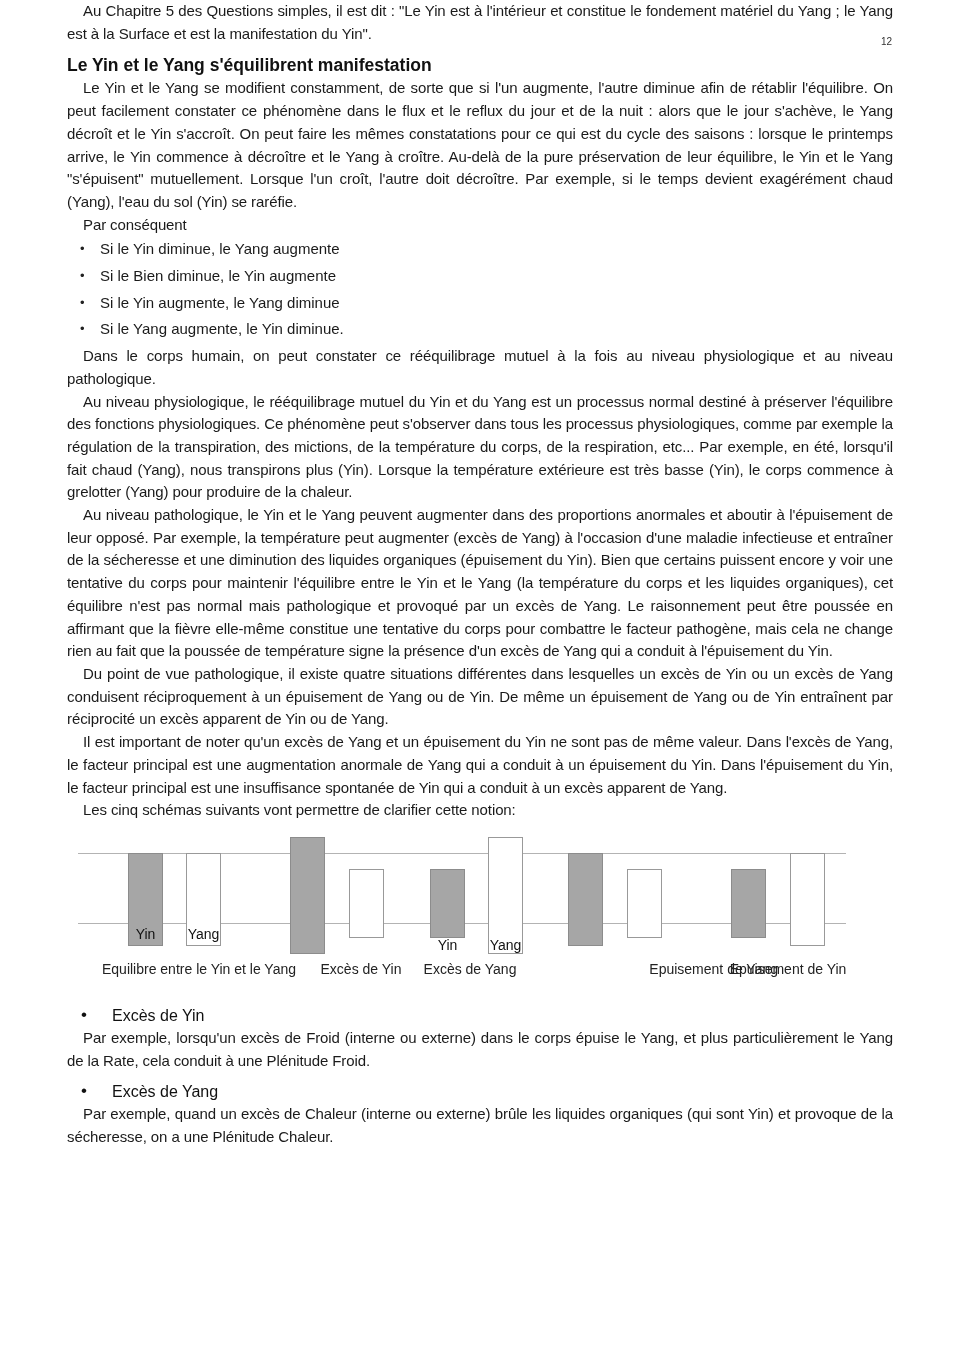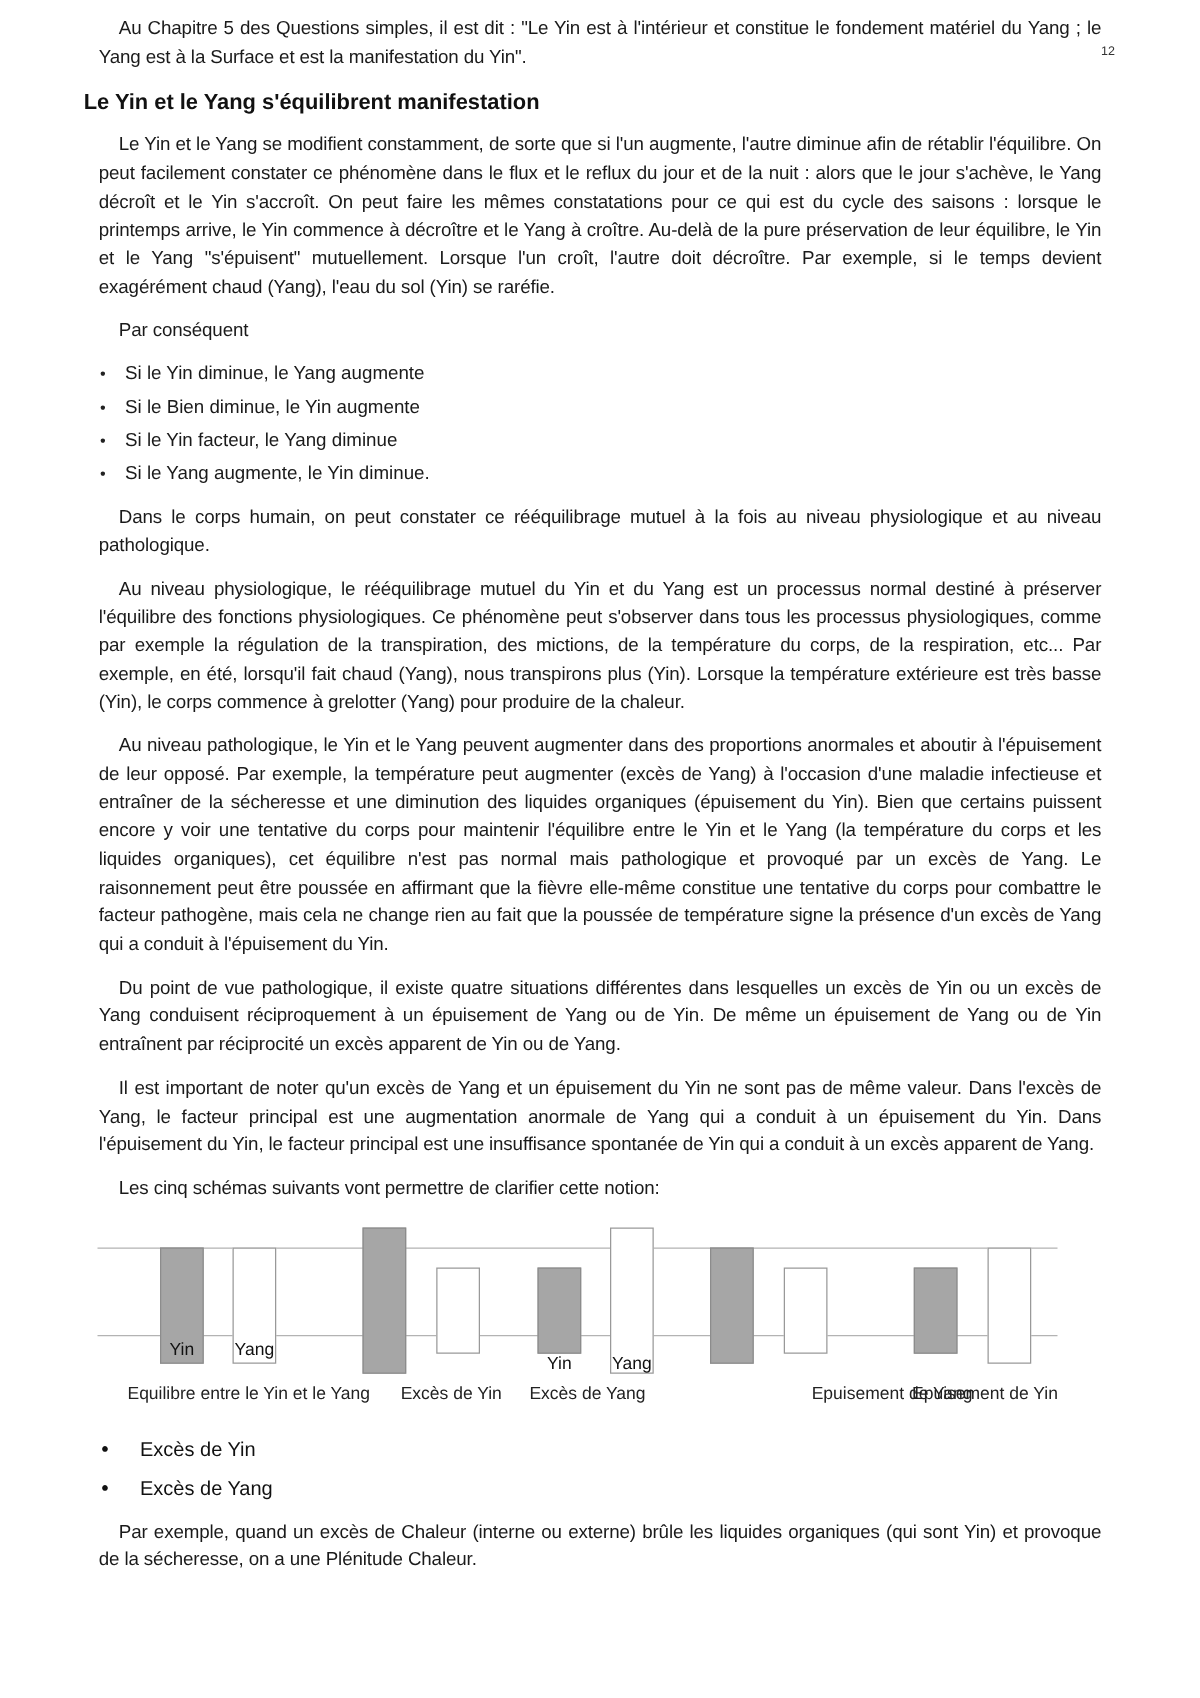--- a/index.html
+++ b/index.html
@@ -10,21 +10,21 @@
     color:#1a1a1a;
     font-family:"Liberation Sans","DejaVu Sans",sans-serif;
     overflow:hidden;
   }
   .pagenum{
     position:absolute;top:36px;right:68px;
     font-size:10px;color:#333;
   }
   .content{padding:0 67px;}
   p.body{
-    margin:12px;
+    margin:0;
     font-size:15px;
     line-height:22.7px;
     text-align:justify;
     text-indent:16px;
     letter-spacing:-0.1px;
   }
   h1.section-title{
     margin:8px 0 0 0;
     font-size:17.5px;
     line-height:24px;
@@ -102,21 +102,21 @@
 
     <h1 class="section-title">Le Yin et le Yang s'équilibrent manifestation</h1>
 
     <p class="body mt-p2">Le Yin et le Yang se modifient constamment, de sorte que si l'un augmente, l'autre diminue afin de rétablir l'équilibre. On peut facilement constater ce phénomène dans le flux et le reflux du jour et de la nuit : alors que le jour s'achève, le Yang décroît et le Yin s'accroît. On peut faire les mêmes constatations pour ce qui est du cycle des saisons : lorsque le printemps arrive, le Yin commence à décroître et le Yang à croître. Au-delà de la pure préservation de leur équilibre, le Yin et le Yang "s'épuisent" mutuellement. Lorsque l'un croît, l'autre doit décroître. Par exemple, si le temps devient exagérément chaud (Yang), l'eau du sol (Yin) se raréfie.</p>
 
     <p class="body mt-pc">Par conséquent</p>
 
     <ul class="small-list">
       <li><span class="dot">•</span><span>Si le Yin diminue, le Yang augmente</span></li>
       <li><span class="dot">•</span><span>Si le Bien diminue, le Yin augmente</span></li>
-      <li><span class="dot">•</span><span>Si le Yin facteur, le Yang diminue</span></li>
+      <li><span class="dot">•</span><span>Si le Yin augmente, le Yang diminue</span></li>
       <li><span class="dot">•</span><span>Si le Yang augmente, le Yin diminue.</span></li>
     </ul>
 
     <p class="body">Dans le corps humain, on peut constater ce rééquilibrage mutuel à la fois au niveau physiologique et au niveau pathologique.</p>
 
     <p class="body mt-p5">Au niveau physiologique, le rééquilibrage mutuel du Yin et du Yang est un processus normal destiné à préserver l'équilibre des fonctions physiologiques. Ce phénomène peut s'observer dans tous les processus physiologiques, comme par exemple la régulation de la transpiration, des mictions, de la température du corps, de la respiration, etc... Par exemple, en été, lorsqu'il fait chaud (Yang), nous transpirons plus (Yin). Lorsque la température extérieure est très basse (Yin), le corps commence à grelotter (Yang) pour produire de la chaleur.</p>
 
     <p class="body mt-p6">Au niveau pathologique, le Yin et le Yang peuvent augmenter dans des proportions anormales et aboutir à l'épuisement de leur opposé. Par exemple, la température peut augmenter (excès de Yang) à l'occasion d'une maladie infectieuse et entraîner de la sécheresse et une diminution des liquides organiques (épuisement du Yin). Bien que certains puissent encore y voir une tentative du corps pour maintenir l'équilibre entre le Yin et le Yang (la température du corps et les liquides organiques), cet équilibre n'est pas normal mais pathologique et provoqué par un excès de Yang. Le raisonnement peut être poussée en affirmant que la fièvre elle-même constitue une tentative du corps pour combattre le facteur pathogène, mais cela ne change rien au fait que la poussée de température signe la présence d'un excès de Yang qui a conduit à l'épuisement du Yin.</p>
 
     <p class="body mt-p7">Du point de vue pathologique, il existe quatre situations différentes dans lesquelles un excès de Yin ou un excès de Yang conduisent réciproquement à un épuisement de Yang ou de Yin. De même un épuisement de Yang ou de Yin entraînent par réciprocité un excès apparent de Yin ou de Yang.</p>
@@ -146,20 +146,21 @@
         <div class="chart-caption" style="left: 388px; text-align: right;">Epuisement de Yang</div>
         <div class="bar" style="left: 641px; top: 39px; width: 35px; height: 69px; background: rgb(166, 166, 166); border: 1px solid rgb(140, 140, 140);"></div>
         <div class="bar" style="left: 700px; top: 23px; width: 35px; height: 93px; background: rgb(255, 255, 255); border: 1px solid rgb(153, 153, 153);"></div>
         <div class="chart-caption" style="left: 548px;">Epuisement de Yin</div>
       </div>
 
     <p class="big-bullet bb1">
       <span class="dot">•</span><span>Excès de Yin</span>
     </p>
 
+    <p class="body mt-p10">Par exemple, lorsqu'un excès de Froid (interne ou externe) dans le corps épuise le Yang, et plus particulièrement le Yang de la Rate, cela conduit à une Plénitude Froid.</p>
 
     <p class="big-bullet bb2">
       <span class="dot">•</span><span>Excès de Yang</span>
     </p>
 
     <p class="body mt-p11">Par exemple, quand un excès de Chaleur (interne ou externe) brûle les liquides organiques (qui sont Yin) et provoque de la sécheresse, on a une Plénitude Chaleur.</p>
 
   </div>
 </div>
 

